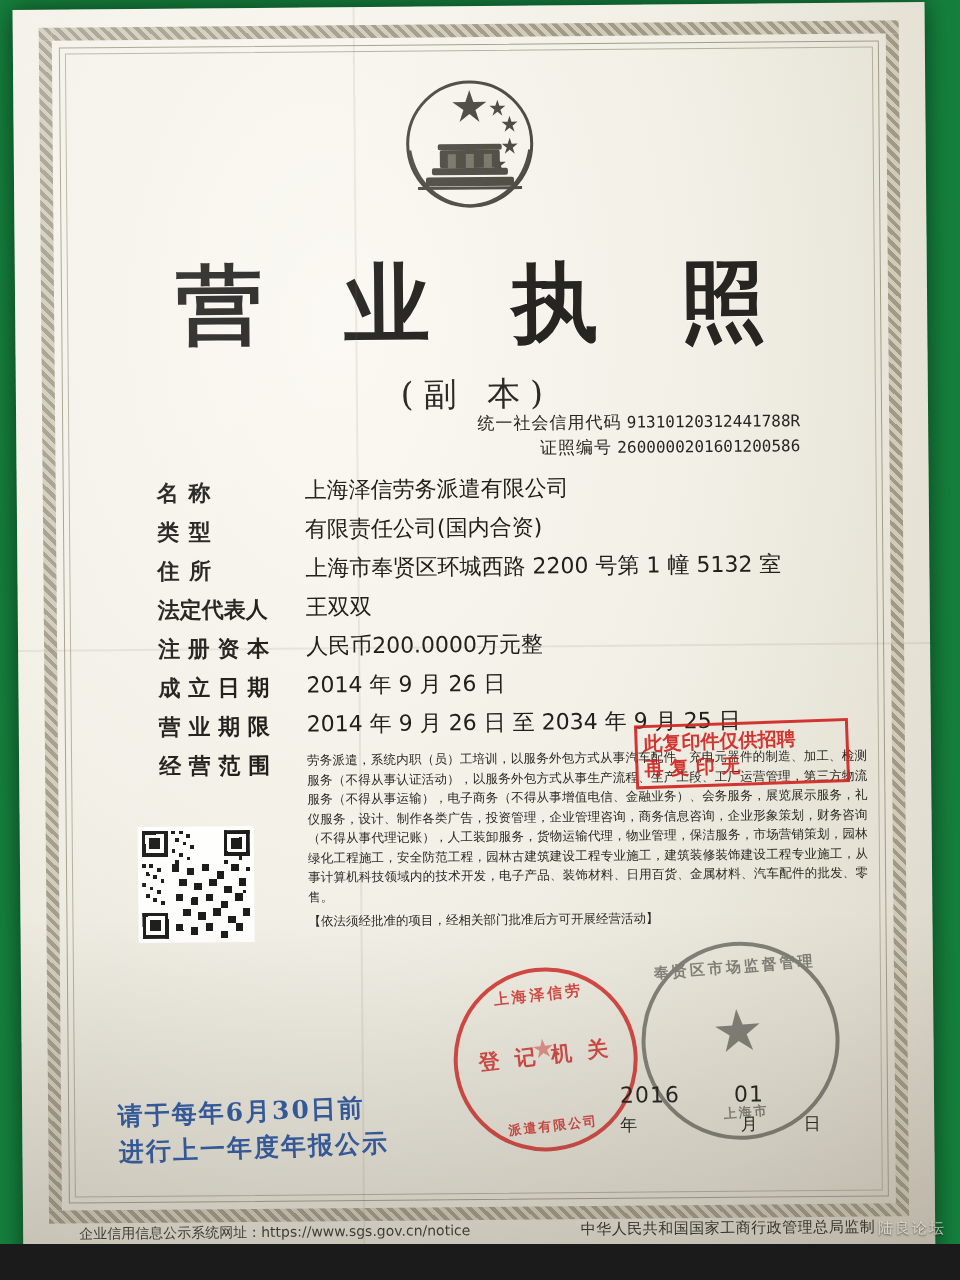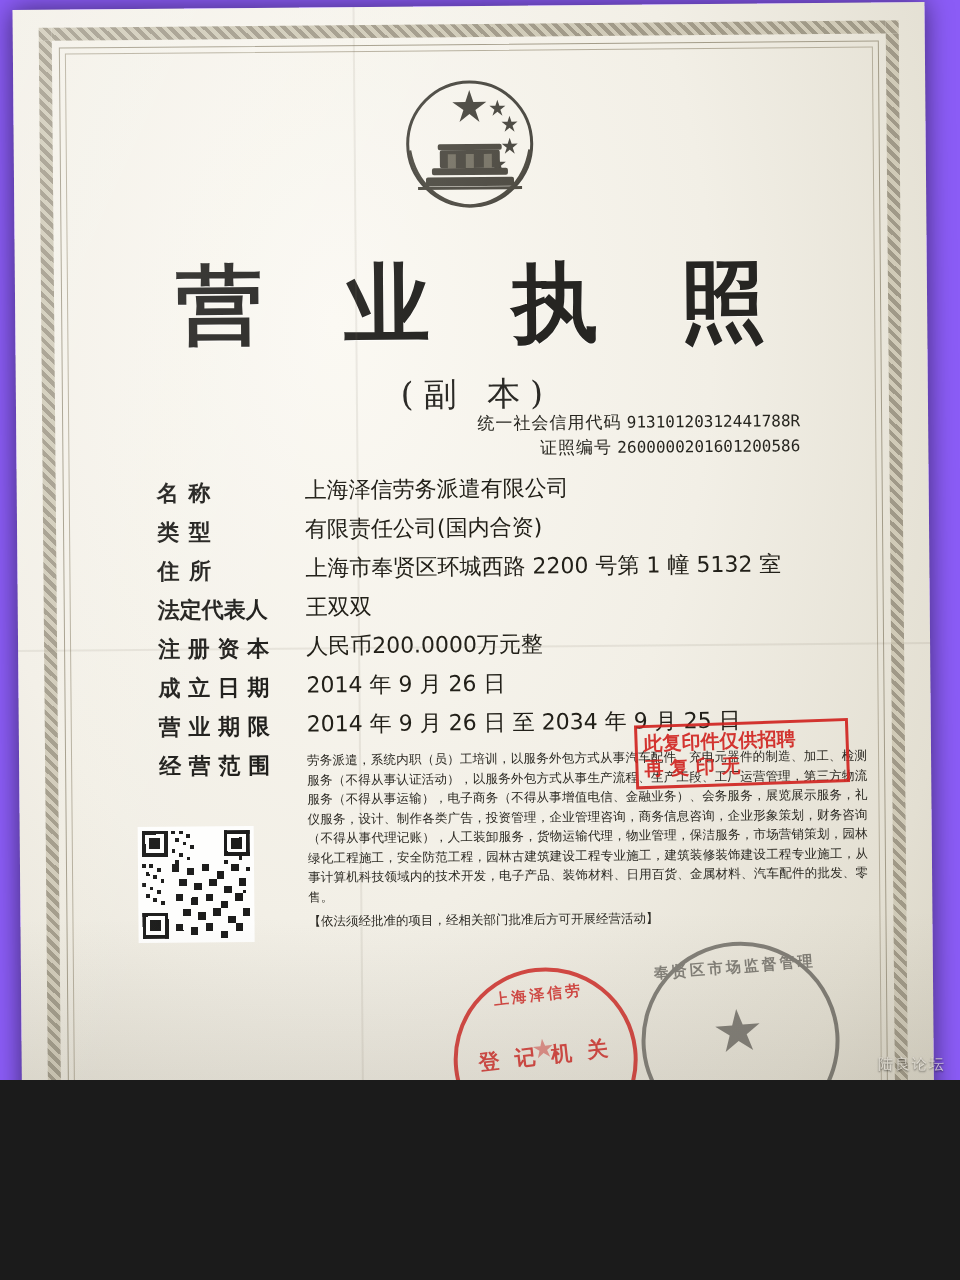--- a/index.html
+++ b/index.html
@@ -10,22 +10,22 @@
   body {
     width: 960px;
     height: 1280px;
     overflow: hidden;
     font-family: "DejaVu Sans", "Liberation Sans", sans-serif;
   }
 
   #page {
     position: relative;
     width: 960px;
-    height: 1080px;
-    background: #8b5cf6;
+    height: 1244px;
+    background: #15803d;
     overflow: hidden;
   }
 
   
   #paper {
     position: absolute;
     left: 18px;
     top: 6px;
     width: 912px;
     height: 1262px;

